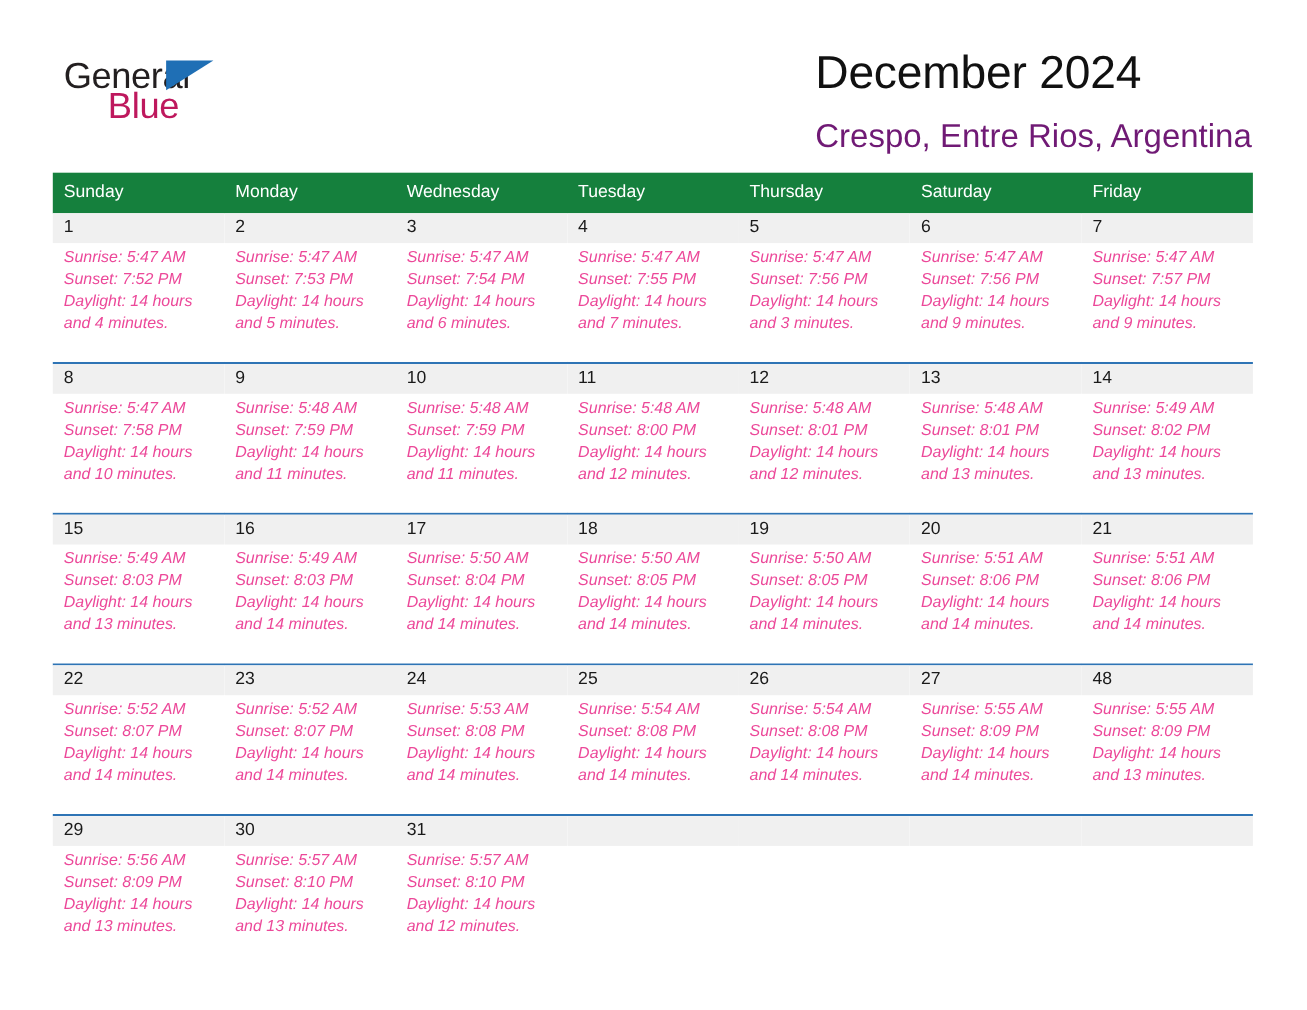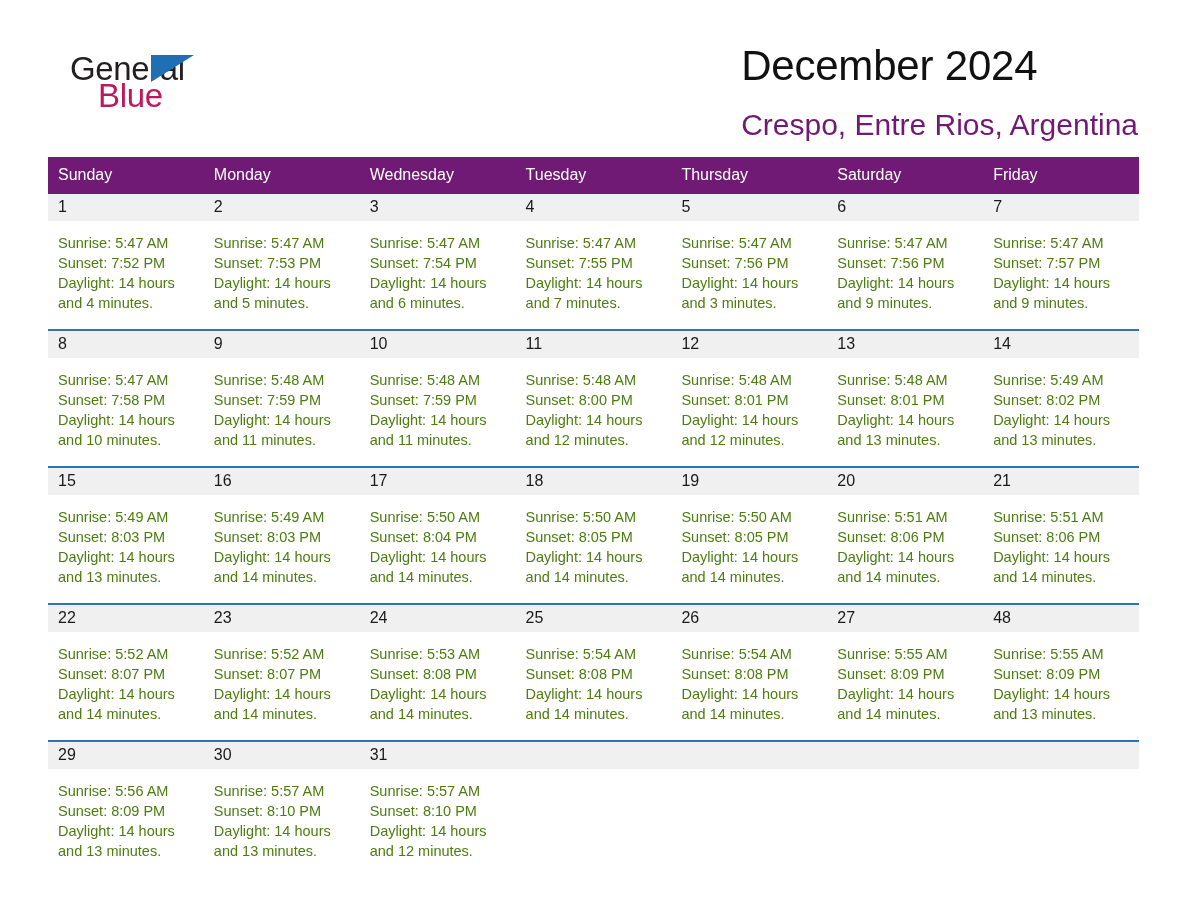--- a/index.html
+++ b/index.html
@@ -38,21 +38,21 @@
     height: 70px;
     line-height: 1;
   }
   .logo-general {
     font-size: 33px;
     color: #231f20;
     letter-spacing: -0.4px;
     font-weight: 400;
     display: inline-block;
     position: absolute;
-    left: 12px;
+    left: 0;
     top: 8px;
   }
   .logo-tri {
     position: absolute;
     left: 93px;
     top: 11px;
     width: 0;
     height: 0;
     border-left: 43px solid #1f6fb5;
     border-bottom: 27px solid transparent;
@@ -89,21 +89,21 @@
   .calendar {
     position: absolute;
     left: 48px;
     top: 157px;
     width: 1091px;
   }
 
   .weekdays {
     display: grid;
     grid-template-columns: repeat(7, 1fr);
-    background: #701a75;
+    background: #15803d;
   }
   .weekday {
     color: #ffffff;
     font-size: 16px;
     padding: 9px 0 10px 10px;
     line-height: 1.1;
   }
 
   .week {
     display: grid;
@@ -128,24 +128,25 @@
     display: flex;
     align-items: center;
   }
   .daynum {
     font-size: 16px;
     color: #1a1a1a;
     line-height: 1;
   }
 
   .dayinfo {
-    padding: 12px 8px 0 10px;
+    padding: 3px 8px 0 10px;
     font-size: 14.5px;
     line-height: 20px;
-    color: #4d7c0f;
+    color: #ec4899;
+    font-style: italic;
   }
   .dayinfo div { white-space: nowrap; }
 </style>
 </head>
 <body>
 
 <div class="page">
 
   <div class="header">
 

